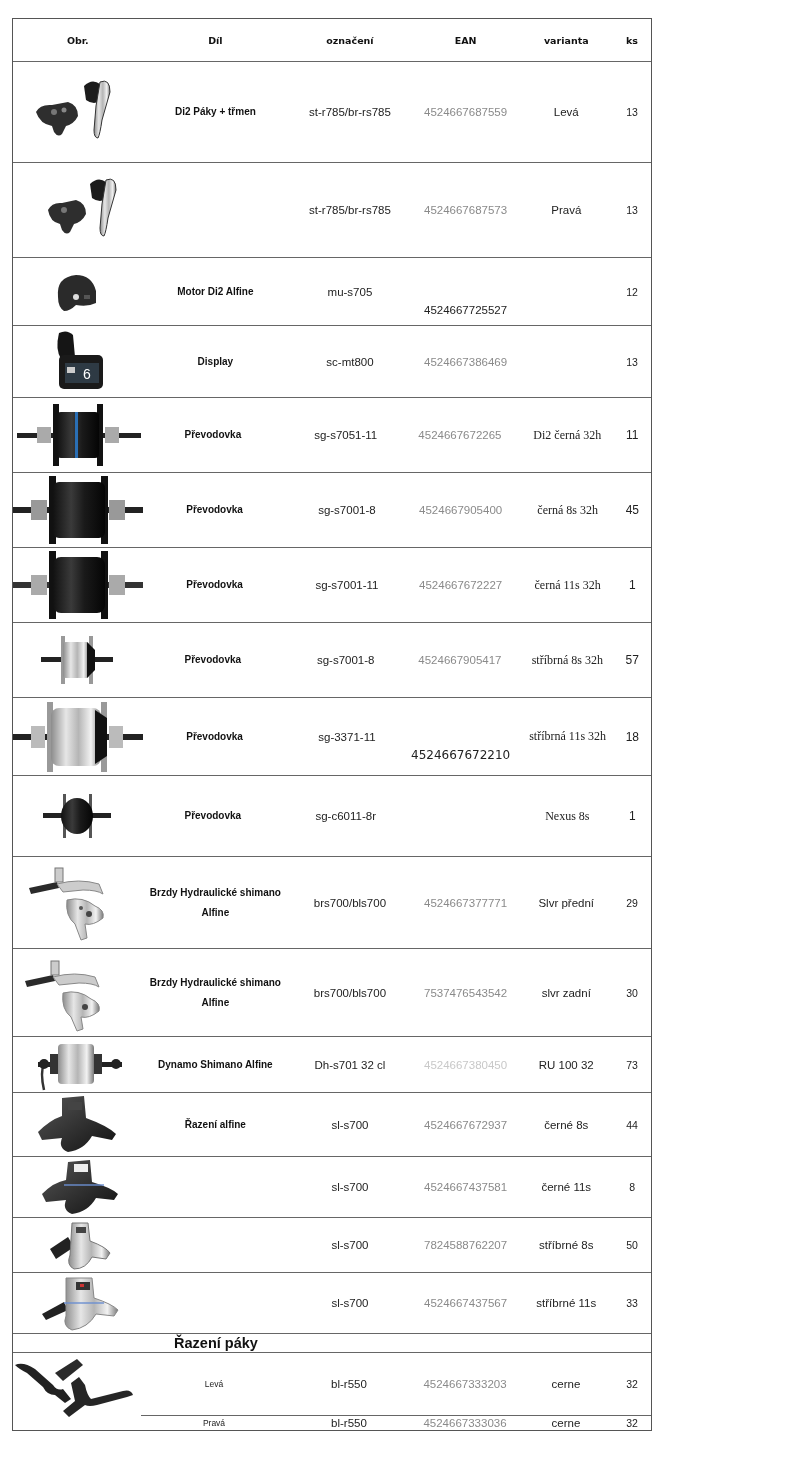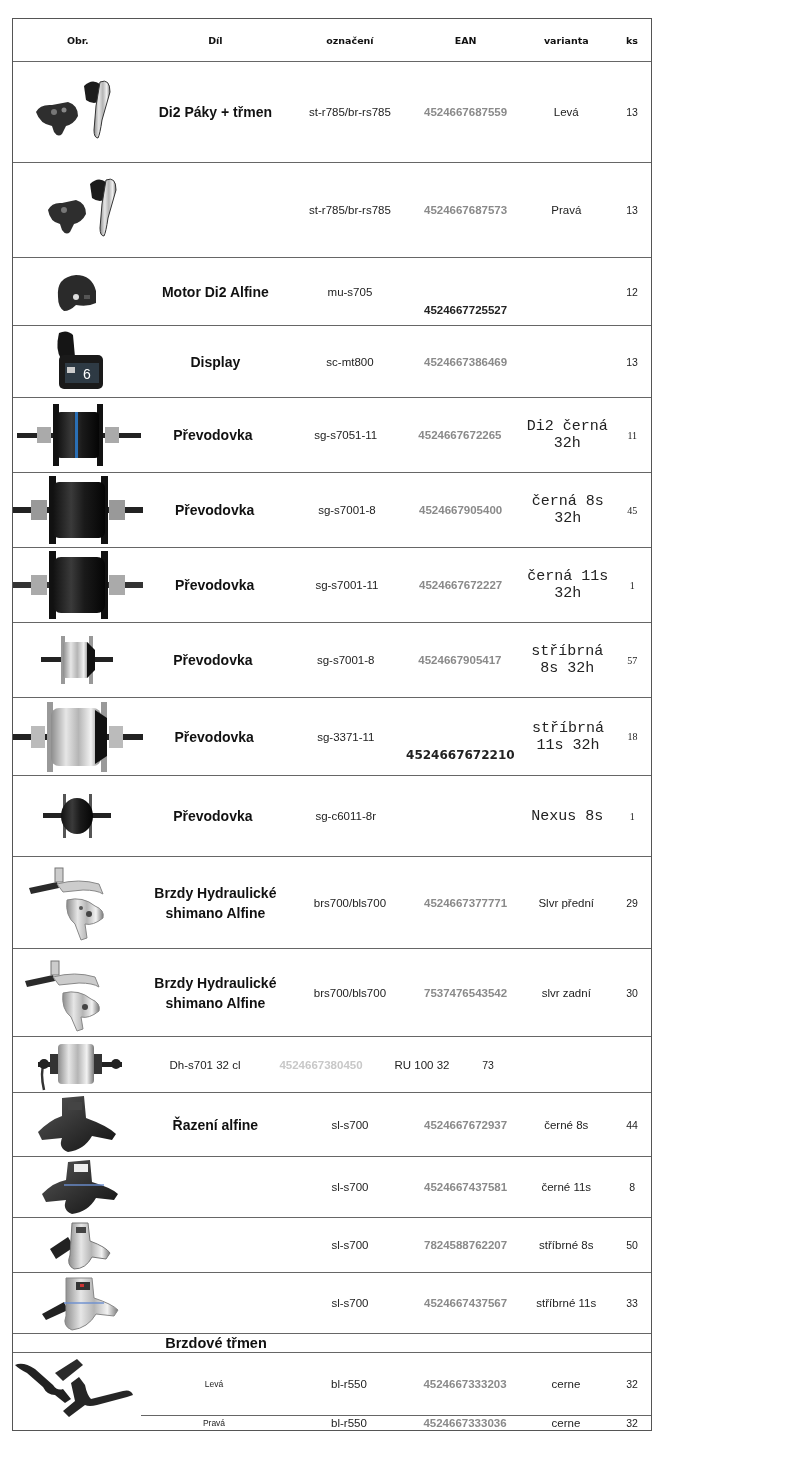--- a/index.html
+++ b/index.html
@@ -12,29 +12,29 @@
     .row:last-child { border-bottom: none; }
     .cell { display: flex; align-items: center; justify-content: center;
             text-align: center; box-sizing: border-box; }
     .c-img { width: 130px; }
     .c-dil { width: 146px; }
     .c-ozn { width: 124px; }
     .c-ean { width: 108px; }
     .c-var { width: 94px; }
     .c-ks  { width: 38px; }
     .hdr .cell { font-family: "DejaVu Sans", sans-serif; font-weight: bold; font-size: 9.5px; color: #111; }
-    .name { font-weight: bold; font-size: 14px; line-height: 20px; color: #111; }
+    .name { font-weight: bold; font-size: 10px; line-height: 20px; color: #111; }
     .ozn { font-size: 11.5px; color: #222; }
-    .ean { font-size: 11.5px; color: #8a8a8a; font-weight: bold; }
+    .ean { font-size: 11.5px; color: #8a8a8a; }
     .ean.dark { color: #222; margin-top: 36px; }
     .ean.faint { color: #c8c8c8; }
     .var { font-size: 11.5px; color: #222; }
-    .var.calibri { font-family: Liberation Mono, monospace; font-size: 15px; margin-left: 8px; }
+    .var.calibri { font-family: Liberation Serif, serif; font-size: 12px; margin-left: 8px; }
     .ks { font-size: 10.5px; color: #222; }
-    .ks.calibri { font-family: Liberation Serif, serif; font-size: 10px; }
+    .ks.calibri { font-family: Liberation Sans, sans-serif; font-size: 12px; }
     .small { font-size: 8.5px; color: #222; }
     svg { display: block; }
     .section { font-weight: bold; font-size: 14.5px; color: #111; }
   </style>
 </head>
 <body>
 
 <svg width="0" height="0" style="position:absolute">
   <defs>
     <linearGradient id="gBlack" x1="0" x2="1">
@@ -280,20 +280,21 @@
       <svg width="100" height="54" viewBox="0 0 100 54">
         <rect x="10" y="24" width="84" height="5" fill="#222"></rect>
         <path d="M16 26 Q12 34 16 52" stroke="#333" stroke-width="2.5" fill="none"></path>
         <circle cx="16" cy="26" r="5" fill="#222"></circle>
         <rect x="22" y="16" width="8" height="20" fill="#333"></rect>
           <rect x="66" y="16" width="8" height="20" fill="#333"></rect>
         <rect x="30" y="6" width="36" height="40" rx="4" fill="url(#gSilver)"></rect>
         <circle cx="88" cy="26" r="5" fill="#222"></circle>
       </svg>
     </div>
+    <div class="cell c-dil name">Dynamo Shimano Alfine</div>
     <div class="cell c-ozn ozn">Dh-s701 32 cl</div>
     <div class="cell c-ean ean faint">4524667380450</div>
     <div class="cell c-var var">RU 100 32</div>
     <div class="cell c-ks ks">73</div>
   </div>
 
   <div class="row" style="height:64px">
     <div class="cell c-img">
       <svg width="100" height="62" viewBox="0 0 100 62">
         <path d="M34 4 L56 2 L58 24 Q80 32 88 40 L84 46 L64 42 Q56 56 40 58 Q30 54 34 44 L14 46 L10 38 Q22 26 34 22 Z" fill="url(#gDark)"></path>
@@ -349,21 +350,21 @@
     </div>
     <div class="cell c-dil name"></div>
     <div class="cell c-ozn ozn">sl-s700</div>
     <div class="cell c-ean ean">4524667437567</div>
     <div class="cell c-var var">stříbrné 11s</div>
     <div class="cell c-ks ks">33</div>
   </div>
 
   <div class="row" style="height:19px">
     <div class="cell c-img"></div>
-    <div class="cell c-dil section">Brzdové třmen</div>
+    <div class="cell c-dil section">Řazení páky</div>
   </div>
 
   <div class="row" style="height:77px; align-items:stretch">
     <div class="cell c-img">
       <svg width="128" height="74" viewBox="0 0 128 74">
         <path d="M2 10 Q10 6 22 14 L40 30 Q44 36 50 34 L58 44 L52 48 L42 40 Q34 40 30 32 L14 18 Q6 14 2 10 Z" fill="#222"></path>
         <path d="M42 18 L64 4 L70 10 L50 26 Z" fill="#2a2a2a"></path>
         <path d="M58 28 L66 22 L72 30 Q74 40 78 44 L110 36 Q118 34 120 40 L114 42 L84 50 Q76 52 72 50 L56 62 L50 56 L62 46 Z" fill="#262626"></path>
       </svg>
     </div>

